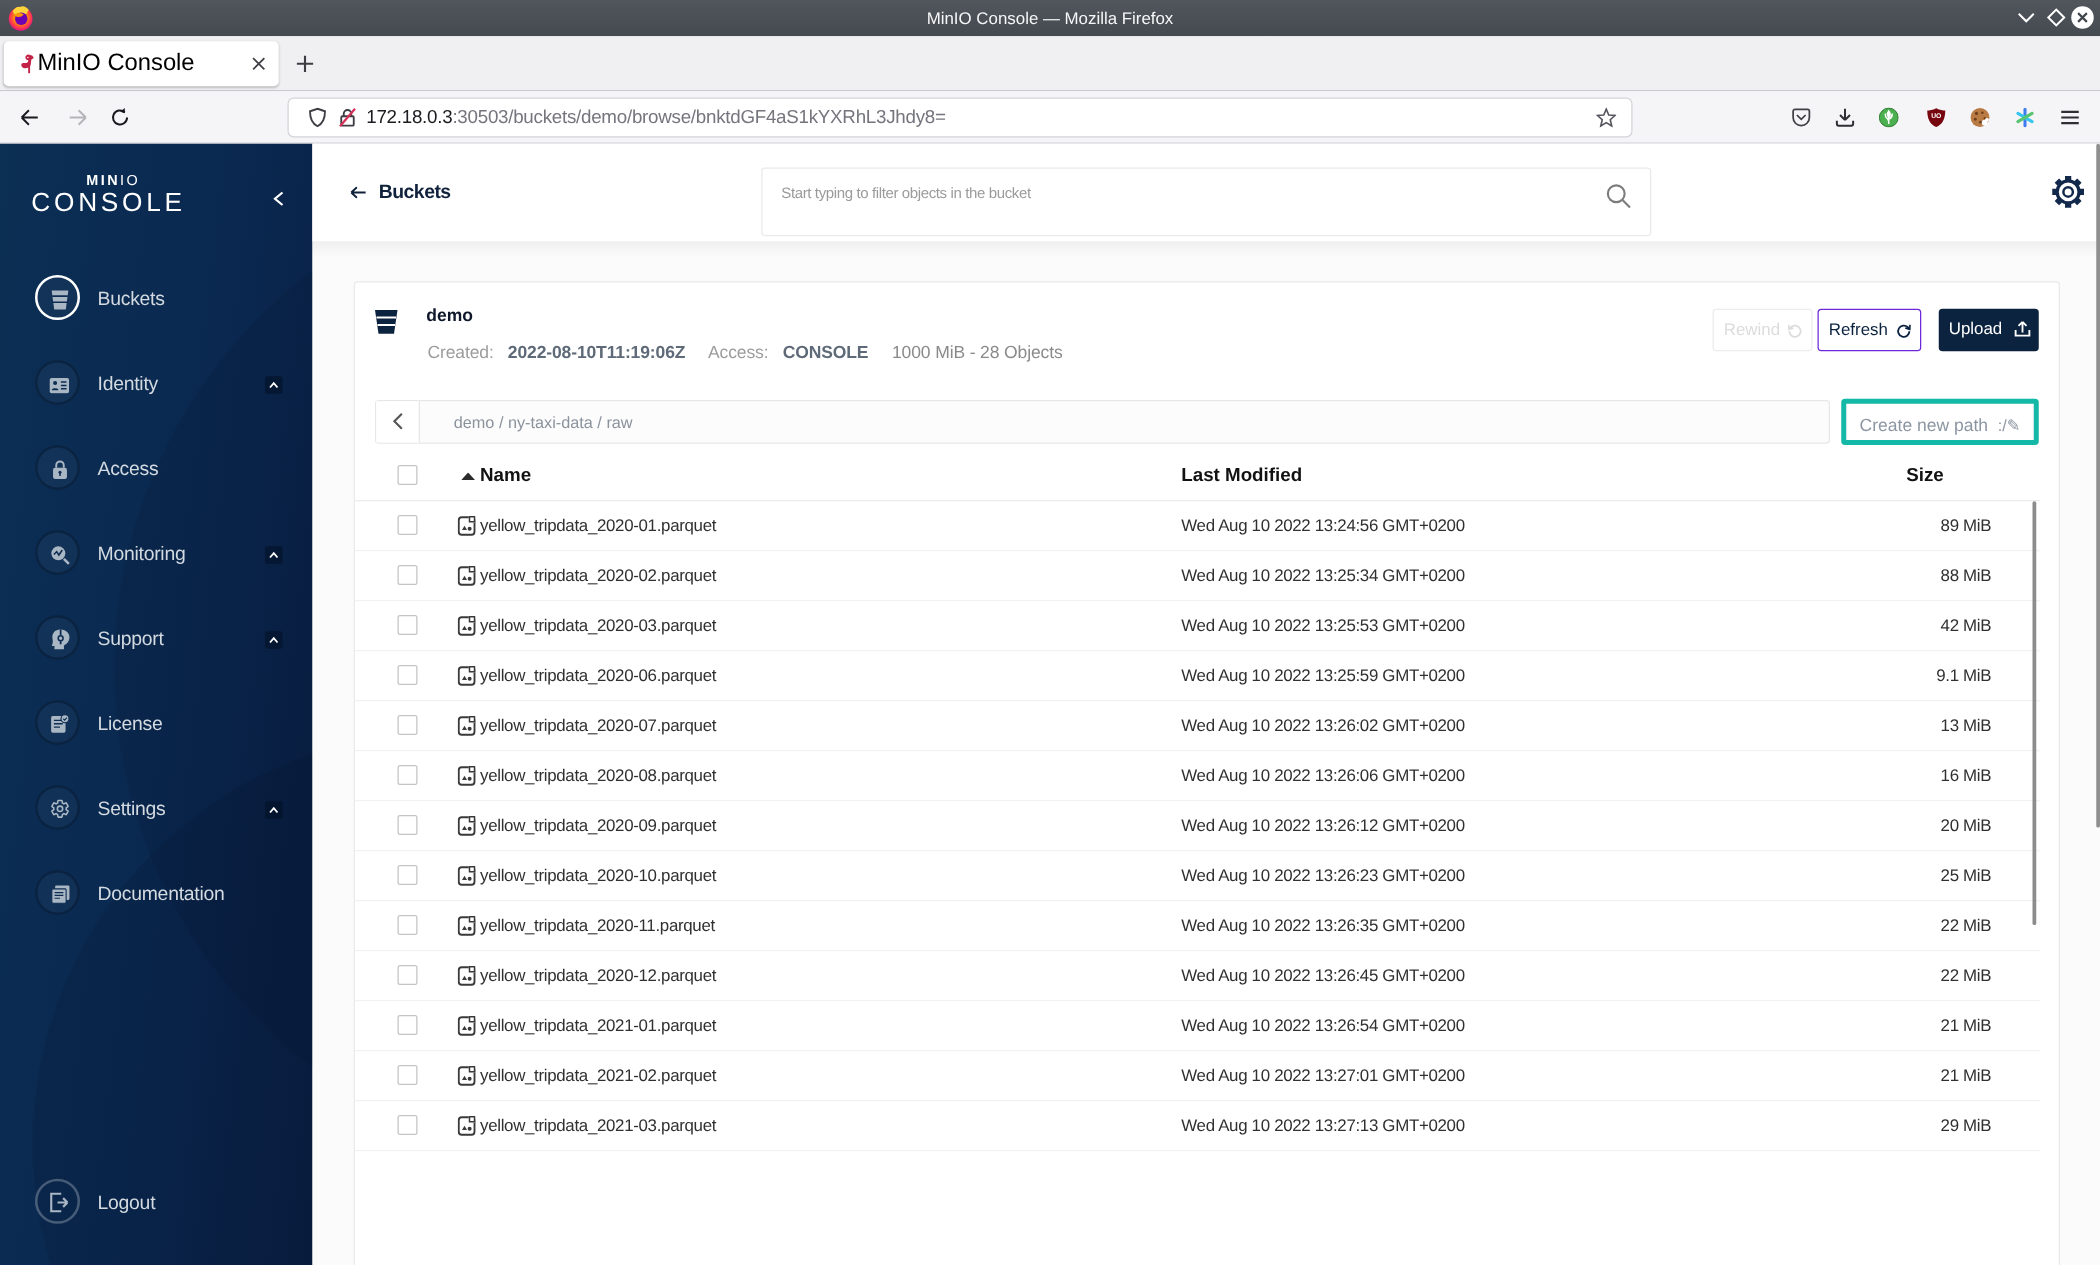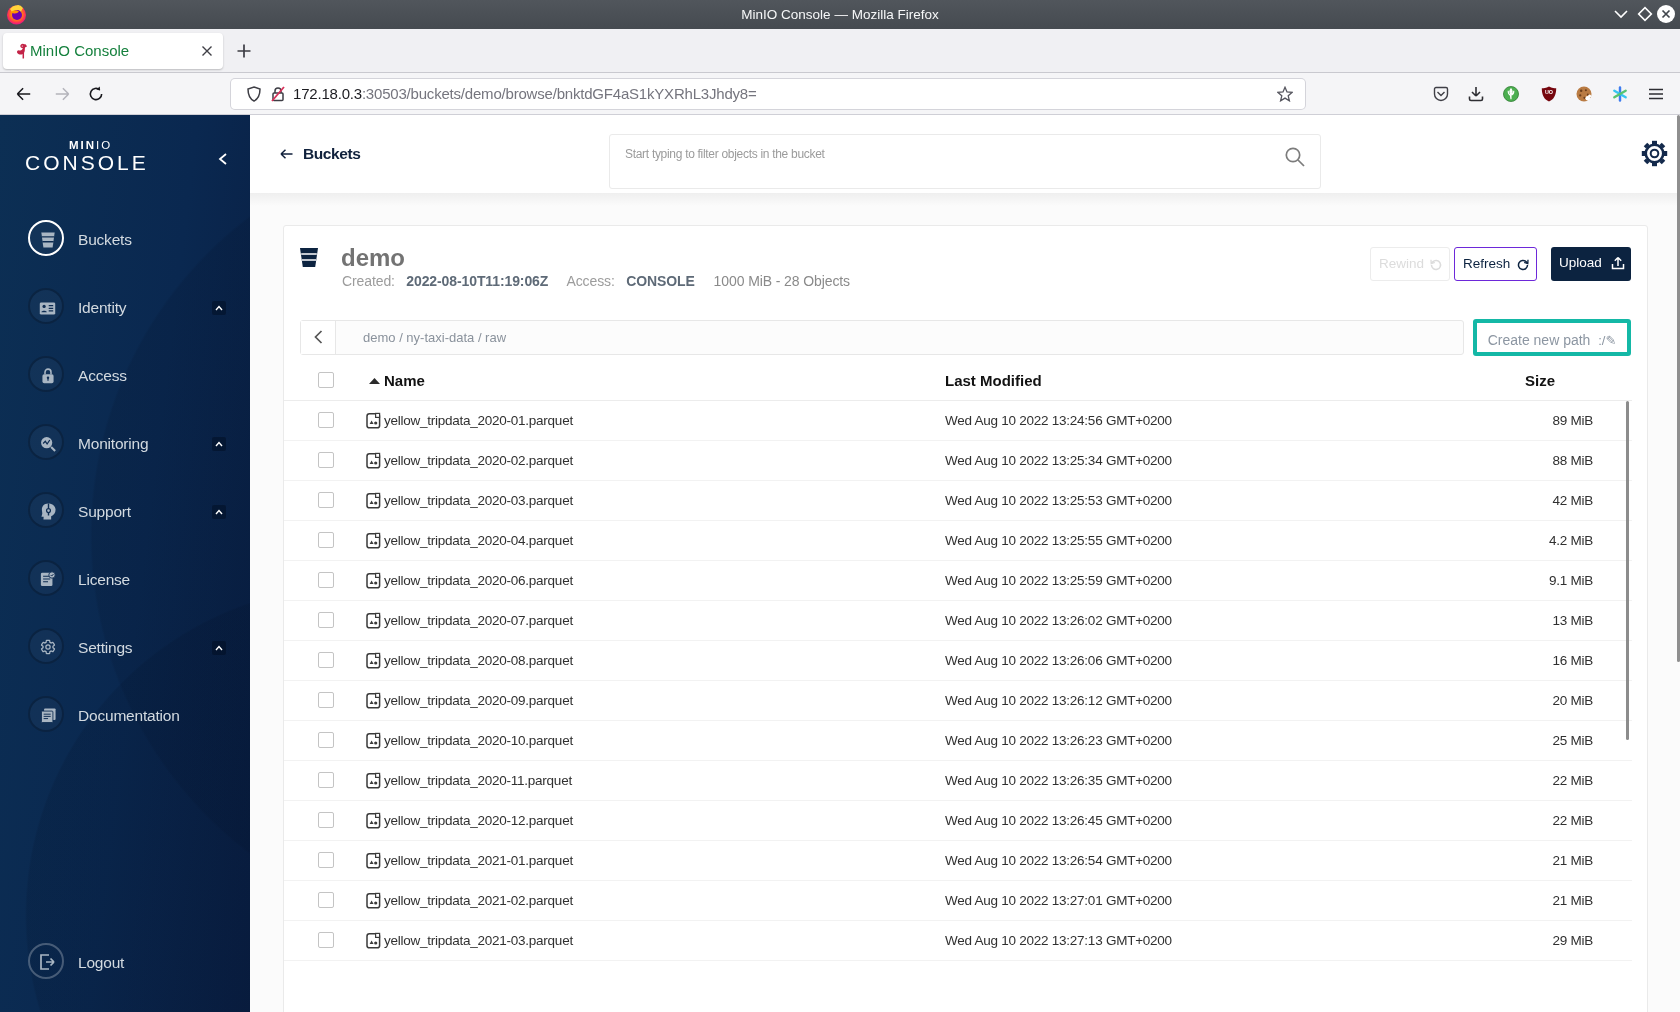--- a/index.html
+++ b/index.html
@@ -5,21 +5,21 @@
 * { margin:0; padding:0; box-sizing:border-box; }
 html,body { width:1680px; height:1012px; overflow:hidden; }
 body { font-family:"Liberation Sans",sans-serif; position:relative; background:#fff; }
 
 
 .titlebar { height:29px; background:linear-gradient(#51565c,#454a50); position:relative; }
 .fftitle { position:absolute; left:0; right:0; top:0; line-height:29px; text-align:center; color:#f6f7f8; font-size:13.5px; }
 .winctl { position:absolute; top:0; height:29px; }
 .tabbar { height:44px; background:#f0f0f3; border-bottom:1px solid #c9c9cf; position:relative; }
 .tab { position:absolute; left:3px; top:4px; width:220px; height:36px; background:#fff; border-radius:4px; box-shadow:0 1px 2px rgba(0,0,0,.22); }
-.tabtitle { position:absolute; left:27px; top:0; line-height:36px; font-size:15px; color:#15803d; font-weight:500; }
+.tabtitle { position:absolute; left:27px; top:0; line-height:36px; font-size:19px; color:#000000; font-weight:500; }
 .tabclose { position:absolute; right:9px; top:11px; width:14px; height:14px; color:#3f3f46; }
 .newtab { position:absolute; left:236px; top:14px; width:16px; height:16px; color:#3c3c43; }
 .navbar { height:42px; background:#f5f5f7; border-bottom:1px solid #cfcfd6; position:relative; }
 .navbtn { position:absolute; top:13px; width:16px; height:16px; }
 .urlbar { position:absolute; left:231px; top:6px; width:1074px; height:30px; background:#fff; border-radius:4px; box-shadow:0 0 0 1px #d4d4da; }
 .urltext { position:absolute; left:62px; top:0; line-height:30px; font-size:15px; letter-spacing:-0.2px; color:#75757e; white-space:nowrap; }
 .urltext b { color:#1c1c21; font-weight:400; }
 
 
 .app { display:flex; height:897px; }
@@ -31,21 +31,21 @@
 }
 .main { flex:1; position:relative; background:#fbfbfb; }
 .topbar { position:absolute; left:0; top:0; right:0; height:78px; background:#fff; }
 .topshadow { position:absolute; left:0; top:78px; right:0; height:13px; background:linear-gradient(rgba(110,110,110,.085),rgba(110,110,110,0)); }
 .backlink { position:absolute; left:30px; top:0; line-height:78px; font-size:15.5px; font-weight:700; letter-spacing:-0.4px; color:#10213c; }
 .searchbox { position:absolute; left:359px; top:19px; width:712px; height:55px; background:#fff; border:1px solid #eaeaea; border-radius:3px; }
 .searchbox .ph { position:absolute; left:15px; top:0; line-height:38px; font-size:12px; letter-spacing:-0.3px; color:#9b9b9b; }
 
 
 .card { position:absolute; left:33px; top:110px; width:1365px; height:796px; background:#fff; border:1px solid #eaeaea; border-radius:3px 3px 0 0; }
-.bktname { position:absolute; left:57px; top:18px; font-size:24px; font-weight:700; color:#737373; }
+.bktname { position:absolute; left:57px; top:18px; font-size:14px; font-weight:700; color:#0f172a; }
 .bktmeta { position:absolute; left:58px; top:47px; font-size:14px; letter-spacing:-0.1px; color:#9c9c9c; }
 .btn { position:absolute; top:21px; height:34px; border-radius:3px; font-size:14px; text-align:left; padding-left:8px; line-height:32px; }
 .crumbwrap { position:absolute; left:16px; top:94px; width:1164px; height:35px; border:1px solid #e7e7e7; border-radius:3px; background:#fcfcfc; }
 .crumbchev { position:absolute; left:0; top:0; width:35px; height:33px; border-right:1px solid #e7e7e7; background:#fff; }
 .crumbtxt { position:absolute; left:62px; top:0; line-height:33px; font-size:13px; color:#8a929c; }
 .newpath { position:absolute; right:16px; top:93px; width:158px; height:37px; border:4px solid #14b8a6; border-radius:3px; color:#8c96a2; font-size:14px; line-height:35px; text-align:center; }
 
 
 .tbl { position:absolute; left:0; top:135px; width:1348px; }
 .trow { position:relative; height:40px; border-bottom:1px solid #f2f2f2; font-size:13.5px; letter-spacing:-0.25px; color:#303030; }
@@ -407,33 +407,20 @@
           </div>
           <div class="trow">
             <div class="cb"></div>
             <svg class="ficon" width="15" height="17" viewBox="0 0 15 17">
               <rect x="1" y="1.8" width="12.6" height="14" rx="2.4" fill="none" stroke="#3a3a3a" stroke-width="1.5"></rect>
               <rect x="9" y="0.8" width="5.2" height="5.2" fill="#fff"></rect>
               <rect x="9.6" y="1.4" width="4" height="4" fill="none" stroke="#3a3a3a" stroke-width="1.2"></rect>
               <path d="M5.6 8.6 L7.6 12 H3.6 Z" fill="#3a3a3a"></path>
               <circle cx="9.7" cy="11" r="1.6" fill="#3a3a3a"></circle>
             </svg>
-            <div class="cname">yellow_tripdata_2020-04.parquet</div>
-            <div class="cdate">Wed Aug 10 2022 13:25:55 GMT+0200</div>
-            <div class="csize">4.2 MiB</div>
-          </div>
-          <div class="trow">
-            <div class="cb"></div>
-            <svg class="ficon" width="15" height="17" viewBox="0 0 15 17">
-              <rect x="1" y="1.8" width="12.6" height="14" rx="2.4" fill="none" stroke="#3a3a3a" stroke-width="1.5"></rect>
-              <rect x="9" y="0.8" width="5.2" height="5.2" fill="#fff"></rect>
-              <rect x="9.6" y="1.4" width="4" height="4" fill="none" stroke="#3a3a3a" stroke-width="1.2"></rect>
-              <path d="M5.6 8.6 L7.6 12 H3.6 Z" fill="#3a3a3a"></path>
-              <circle cx="9.7" cy="11" r="1.6" fill="#3a3a3a"></circle>
-            </svg>
             <div class="cname">yellow_tripdata_2020-06.parquet</div>
             <div class="cdate">Wed Aug 10 2022 13:25:59 GMT+0200</div>
             <div class="csize">9.1 MiB</div>
           </div>
           <div class="trow">
             <div class="cb"></div>
             <svg class="ficon" width="15" height="17" viewBox="0 0 15 17">
               <rect x="1" y="1.8" width="12.6" height="14" rx="2.4" fill="none" stroke="#3a3a3a" stroke-width="1.5"></rect>
               <rect x="9" y="0.8" width="5.2" height="5.2" fill="#fff"></rect>
               <rect x="9.6" y="1.4" width="4" height="4" fill="none" stroke="#3a3a3a" stroke-width="1.2"></rect>

